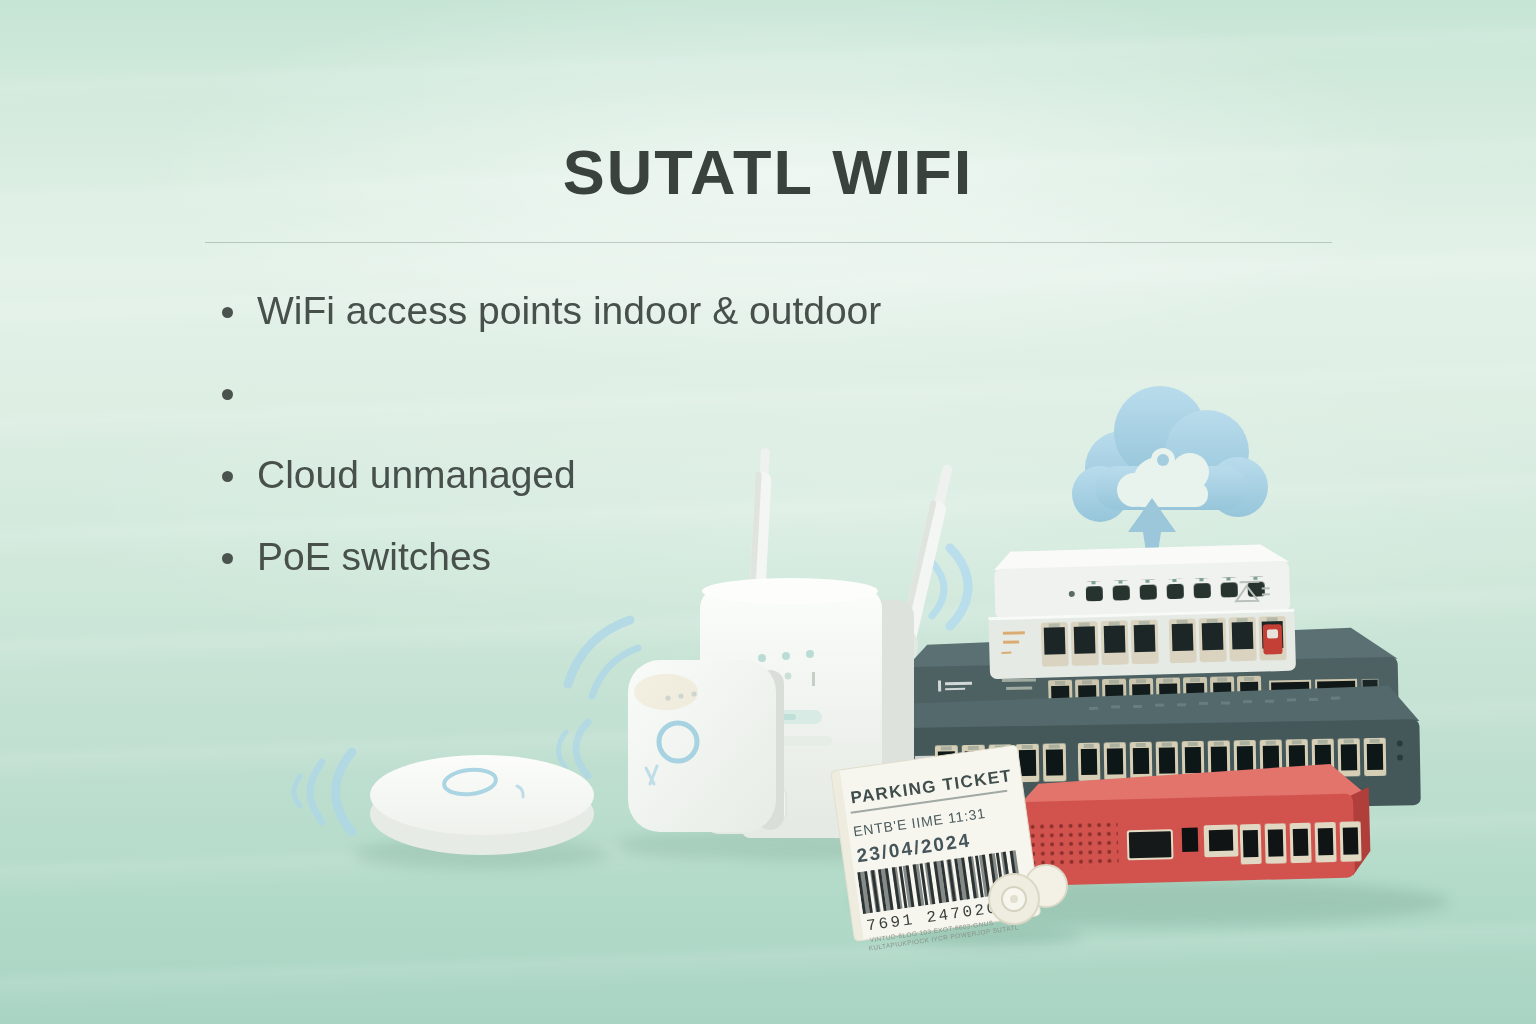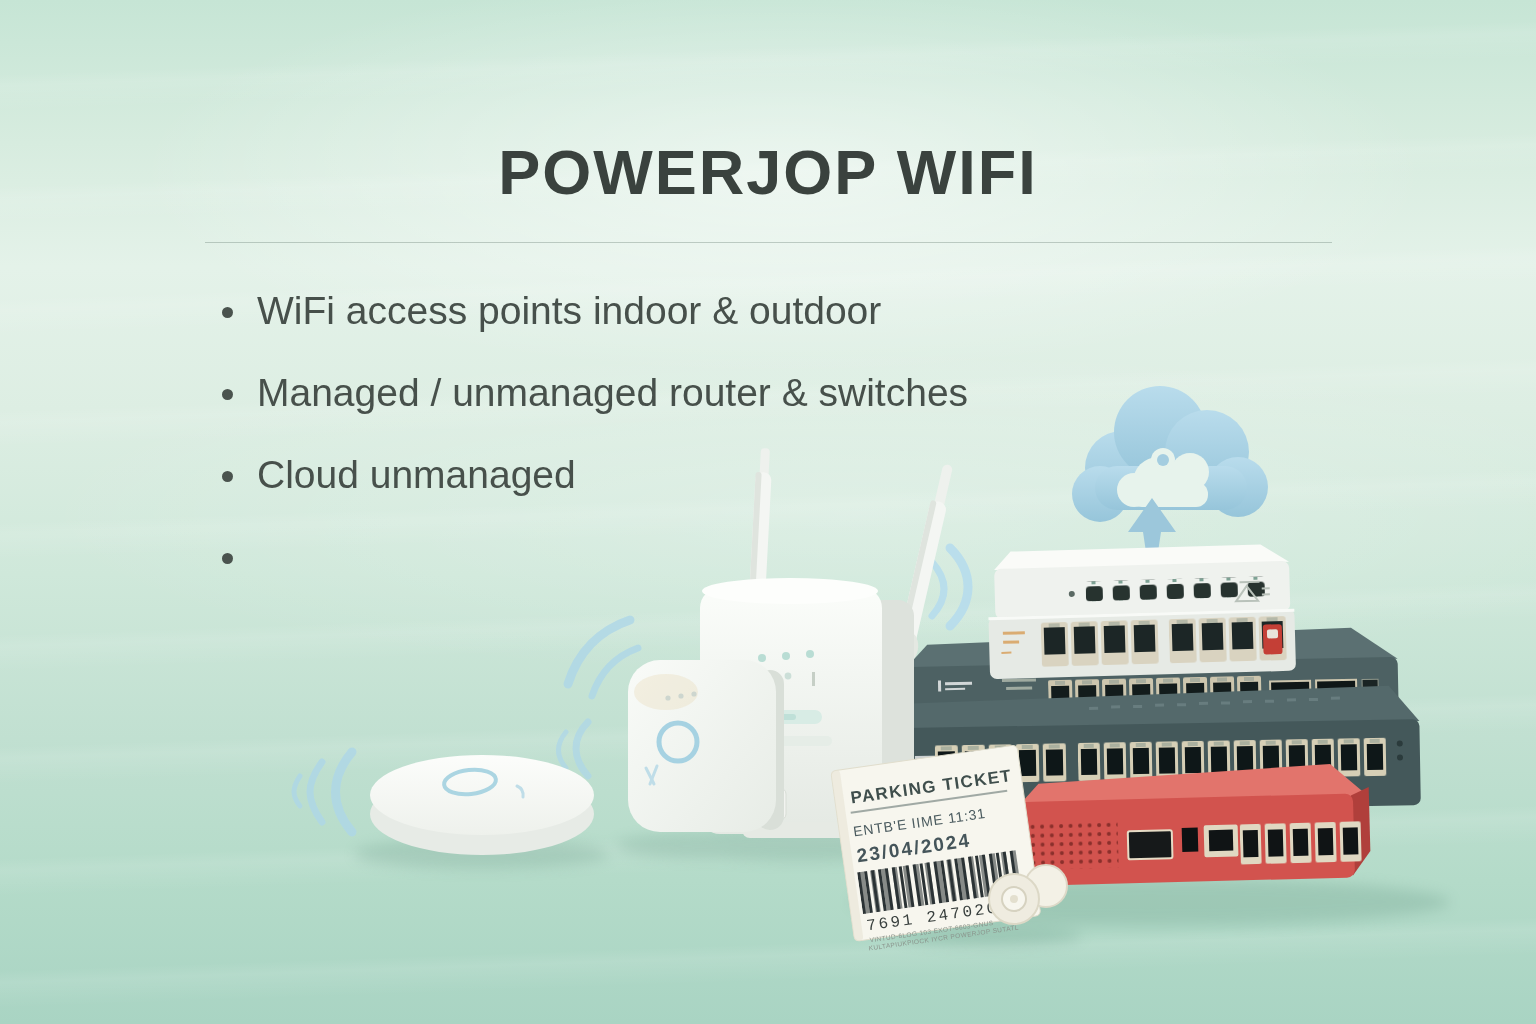--- a/index.html
+++ b/index.html
@@ -42,38 +42,38 @@
   .tkt-line{font-family:"Liberation Sans",sans-serif;font-size:14px;letter-spacing:.8px;fill:#4b5b5f;}
   .tkt-date{font-family:"Liberation Sans",sans-serif;font-size:19px;font-weight:700;letter-spacing:2px;fill:#45555a;}
   .tkt-num{font-family:"Liberation Mono","DejaVu Sans Mono",monospace;font-size:16px;letter-spacing:2.5px;fill:#39403e;}
   .tkt-fine{font-family:"Liberation Sans",sans-serif;font-size:6.5px;letter-spacing:.4px;fill:#8a948c;}
 </style>
 </head>
 <body>
 
 <div id="canvas">
 
-  <div class="title">POWERJOP WIFI</div>
+  <div class="title">SUTATL WIFI</div>
   <div class="divider"></div>
 
   <ul class="bullets">
     <li>
       <span class="dot"></span>
       <span>WiFi access points indoor &amp; outdoor</span>
     </li>
     <li>
       <span class="dot"></span>
-      <span>Managed / unmanaged router &amp; switches</span>
     </li>
     <li>
       <span class="dot"></span>
       <span>Cloud unmanaged</span>
     </li>
     <li>
       <span class="dot"></span>
+      <span>PoE switches</span>
     </li>
   </ul>
 
   <svg class="art" width="1536" height="1024" viewBox="0 0 1536 1024">
     <defs>
       <linearGradient id="whiteBody" x1="0" y1="0" x2="0" y2="1">
         <stop offset="0" stop-color="#fbfdfa"></stop>
           <stop offset="1" stop-color="#e4e9e3"></stop>
       </linearGradient>
       <linearGradient id="whiteBody2" x1="0" y1="0" x2="1" y2="1">

